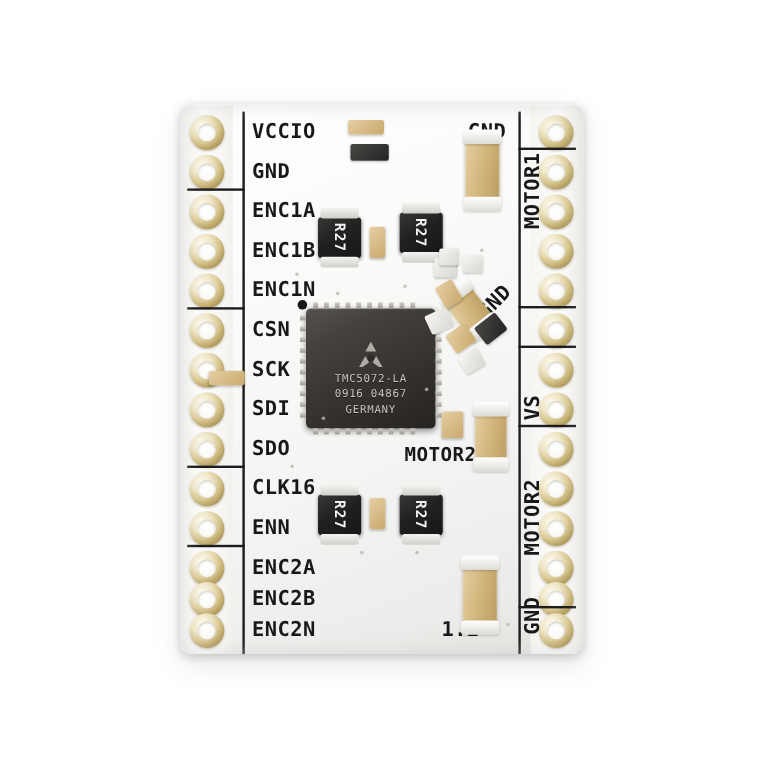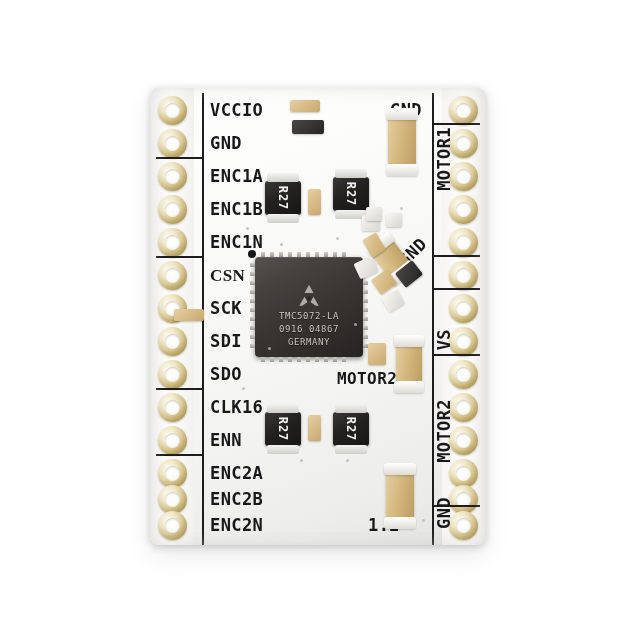--- a/index.html
+++ b/index.html
@@ -189,21 +189,21 @@
     <div class="rule" style="right:6px;top:168px;width:48px;height:2px;"></div>
     <div class="rule" style="right:6px;top:201px;width:48px;height:2px;"></div>
     <div class="rule" style="right:6px;top:267px;width:48px;height:2px;"></div>
     <div class="rule" style="right:6px;top:418px;width:48px;height:2px;"></div>
 
     <div class="silk pinlbl" style="left:60px;top:15px;">VCCIO</div>
     <div class="silk pinlbl" style="left:60px;top:48px;">GND</div>
     <div class="silk pinlbl" style="left:60px;top:81px;">ENC1A</div>
     <div class="silk pinlbl" style="left:60px;top:114px;">ENC1B</div>
     <div class="silk pinlbl" style="left:60px;top:147px;">ENC1N</div>
-    <div class="silk pinlbl" style="left:60px;top:180px;font-family:Liberation Serif, serif;">CSN</div>
+    <div class="silk pinlbl" style="left:60px;top:180px;">CSN</div>
     <div class="silk pinlbl" style="left:60px;top:213px;">SCK</div>
     <div class="silk pinlbl" style="left:60px;top:246px;">SDI</div>
     <div class="silk pinlbl" style="left:60px;top:279px;">SDO</div>
     <div class="silk pinlbl" style="left:60px;top:312px;">CLK16</div>
     <div class="silk pinlbl" style="left:60px;top:345px;">ENN</div>
     <div class="silk pinlbl" style="left:60px;top:378px;">ENC2A</div>
     <div class="silk pinlbl" style="left:60px;top:404px;">ENC2B</div>
     <div class="silk pinlbl" style="left:60px;top:430px;">ENC2N</div>
 
     <div class="silk pinlbl" style="left:240px;top:15px;">GND</div>

